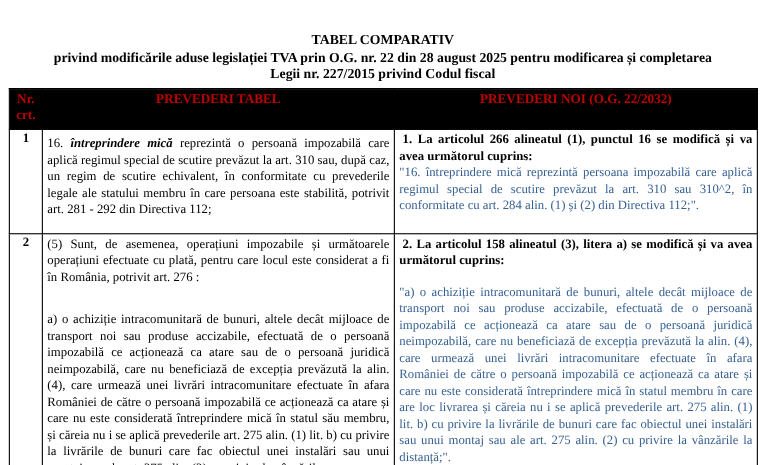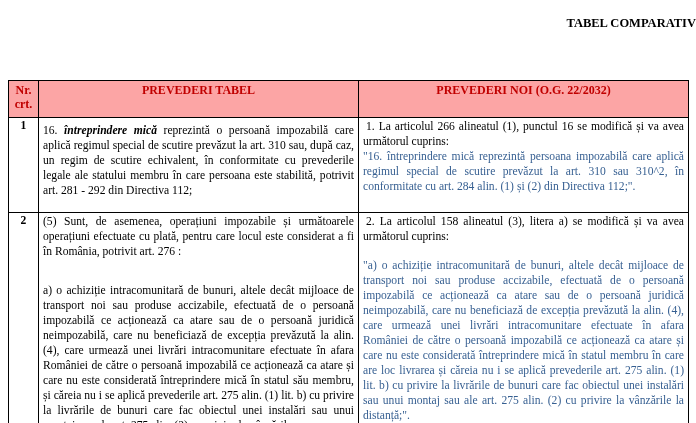--- a/index.html
+++ b/index.html
@@ -5,22 +5,22 @@
   * { margin: 0; padding: 0; box-sizing: border-box; }
   html, body { width: 696px; height: 423px; }
   body {
     position: relative;
     background: #ffffff;
     overflow: hidden;
     font-family: "Liberation Serif", serif;
     color: #000000;
   }
   .doc-title {
-    margin-top: 16px;
-    text-align: right;
+    margin-top: 29px;
+    text-align: center;
     font-weight: bold;
     font-size: 12.5px;
     line-height: 15.5px;
   }
   table.cmp {
     position: absolute;
     left: 8px;
     top: 80px;
     width: 680px;
     border-collapse: collapse;
@@ -29,21 +29,21 @@
   table.cmp col.c1 { width: 30px; }
   table.cmp col.c2 { width: 320px; }
   table.cmp col.c3 { width: 330px; }
   table.cmp th, table.cmp td {
     border: 1px solid #000000;
     vertical-align: top;
     font-size: 11.6px;
     line-height: 15px;
   }
   table.cmp th {
-    background: #fca5a5;
+    background: #000000;
     color: #C00000;
     font-weight: bold;
     font-size: 12px;
     line-height: 14px;
     height: 37px;
     padding: 2px 1px;
   }
   td.num {
     text-align: center;
     vertical-align: middle;
@@ -51,30 +51,32 @@
     font-size: 11.5px;
   }
   td.cell {
     padding: 1px 4px 2px 4px;
     text-align: justify;
   }
   tr.row1 { height: 95px; }
   tr.row2 { height: 215px; }
   .old-first { margin-top: 4px; }
   .para-gap { margin-top: 24px; }
-  .new-heading { font-weight: normal; text-indent: 3px; text-align: justify; }
+  .new-heading { font-weight: bold; text-indent: 3px; text-align: justify; }
   .quote { color: #365F91; text-align: justify; }
   .quote-gap { margin-top: 14px; }
   .term { font-weight: bold; font-style: italic; }
 </style>
 </head>
 <body>
 
 <div class="doc-title">
   <div>TABEL COMPARATIV</div>
+  <div>privind modificările aduse legislației TVA prin O.G. nr. 22 din 28 august 2025 pentru modificarea și completarea</div>
+  <div>Legii nr. 227/2015 privind Codul fiscal</div>
 </div>
 
 <table class="cmp">
   <colgroup>
     <col class="c1">
       <col class="c2">
       <col class="c3">
   </colgroup>
   <tbody>
       <tr>

